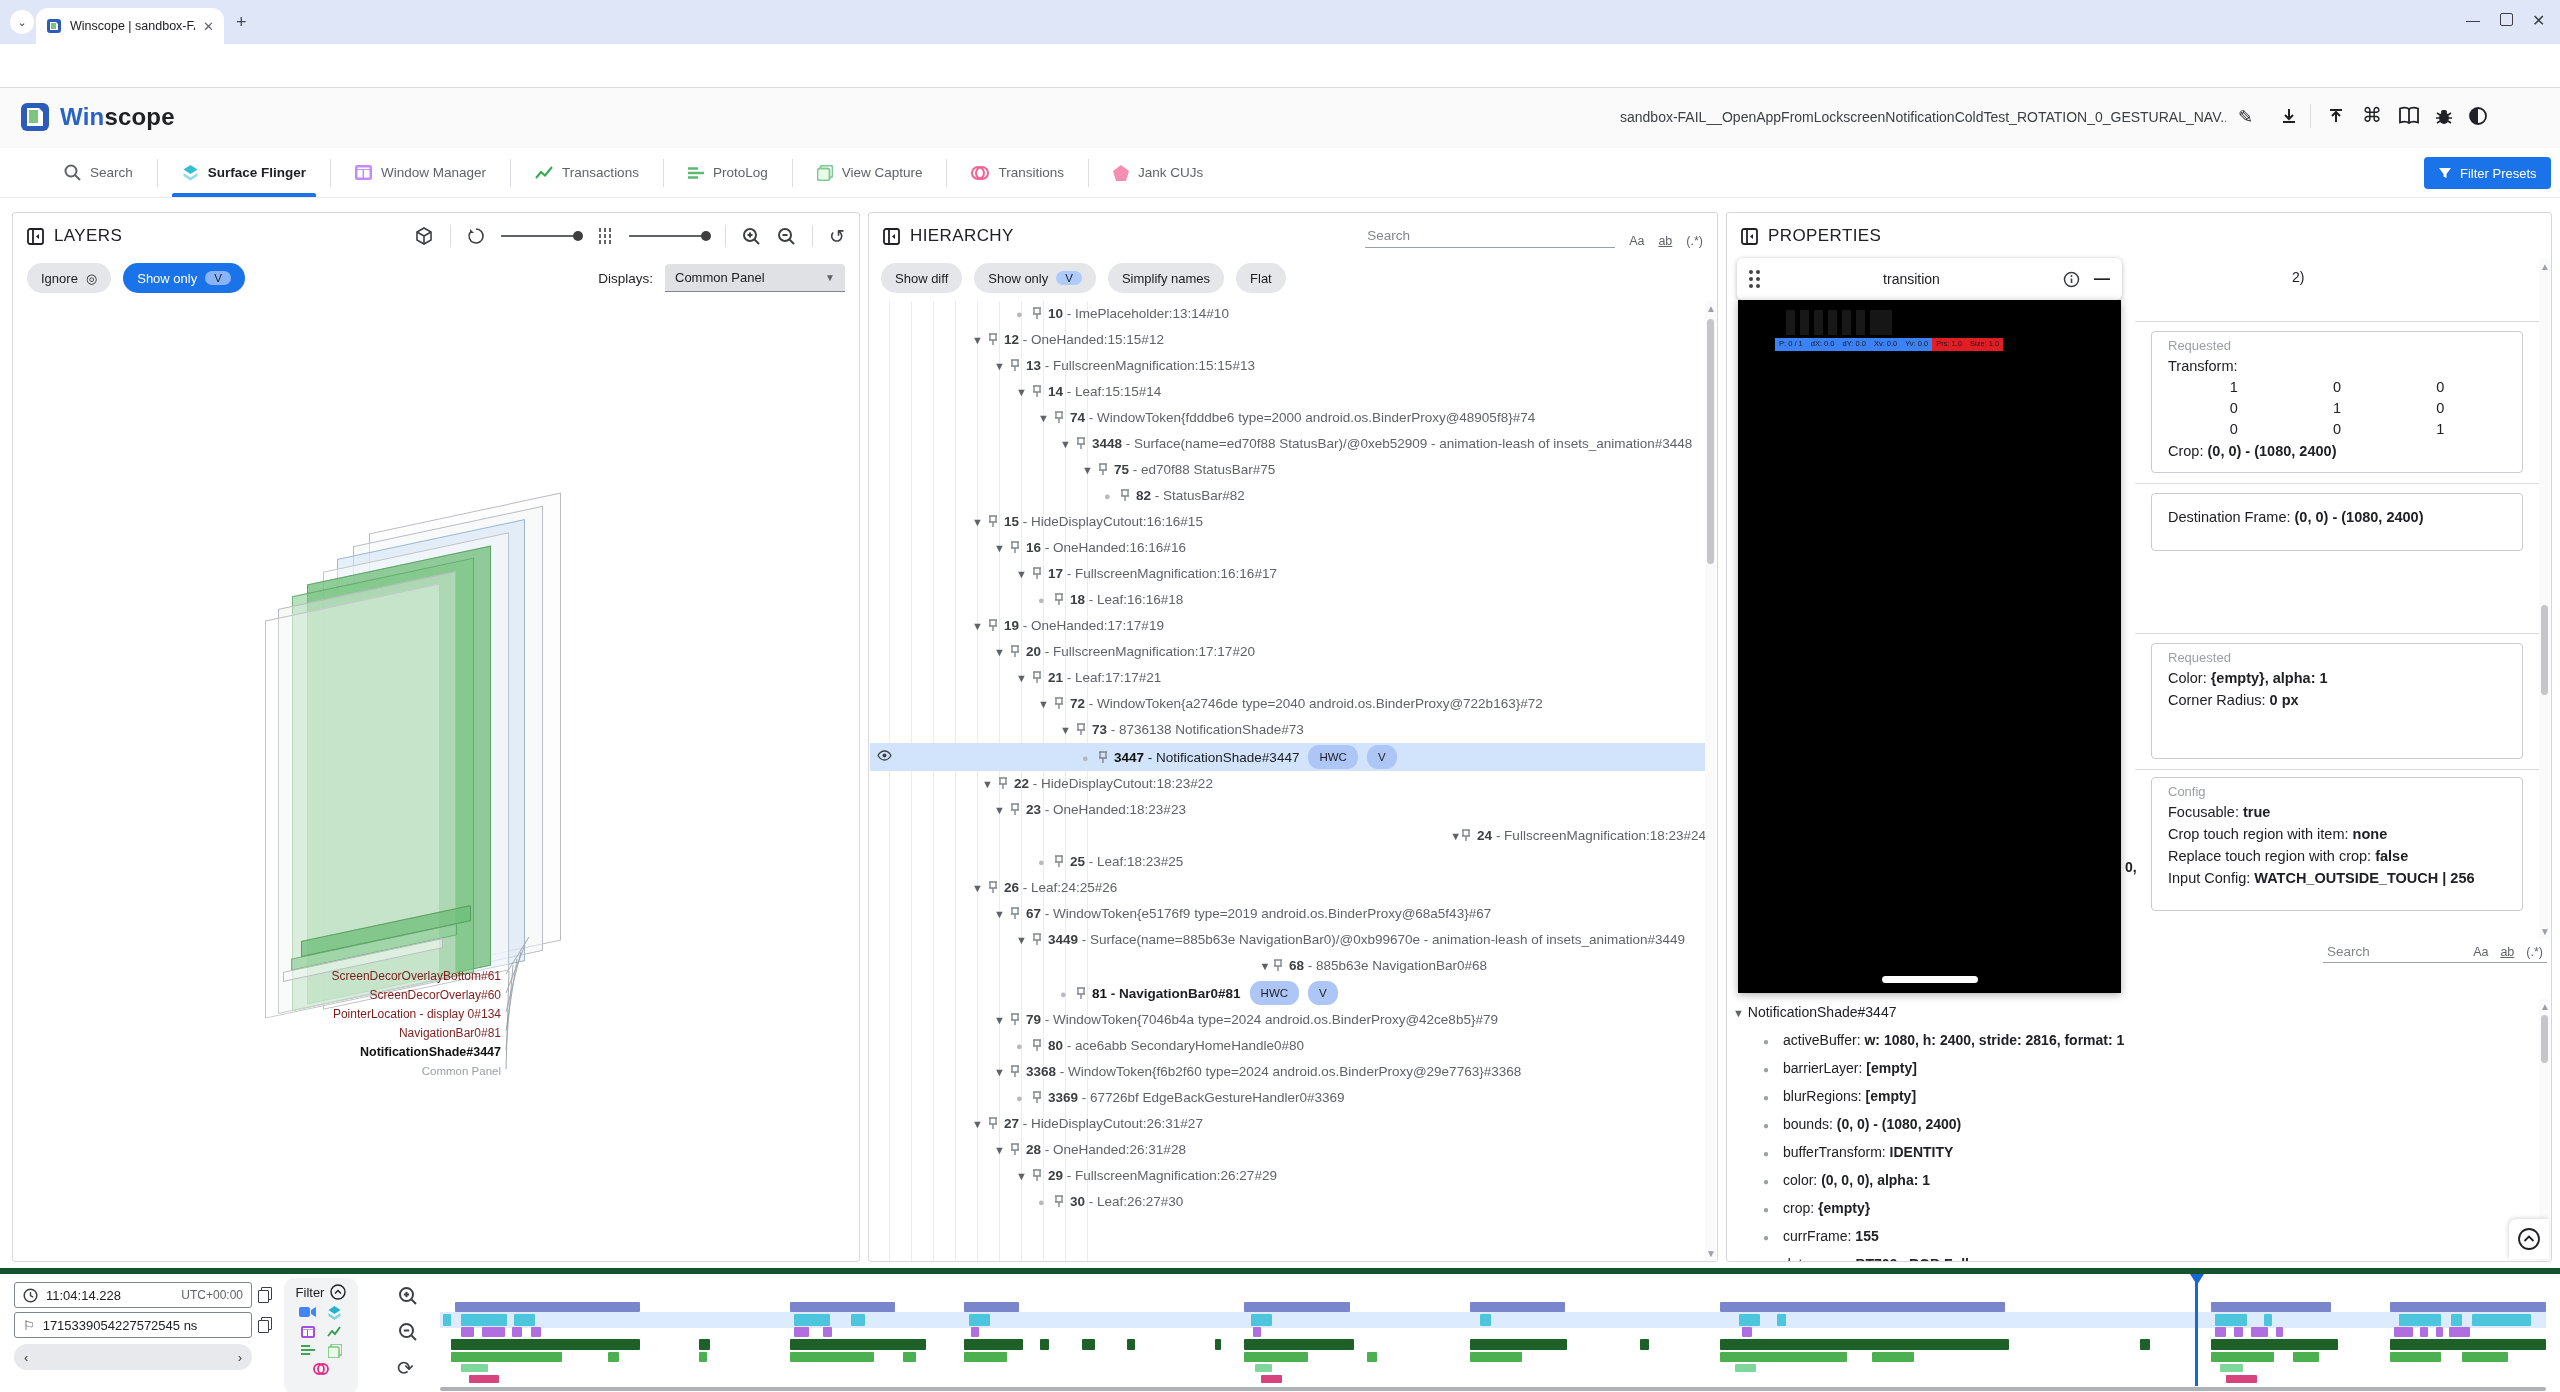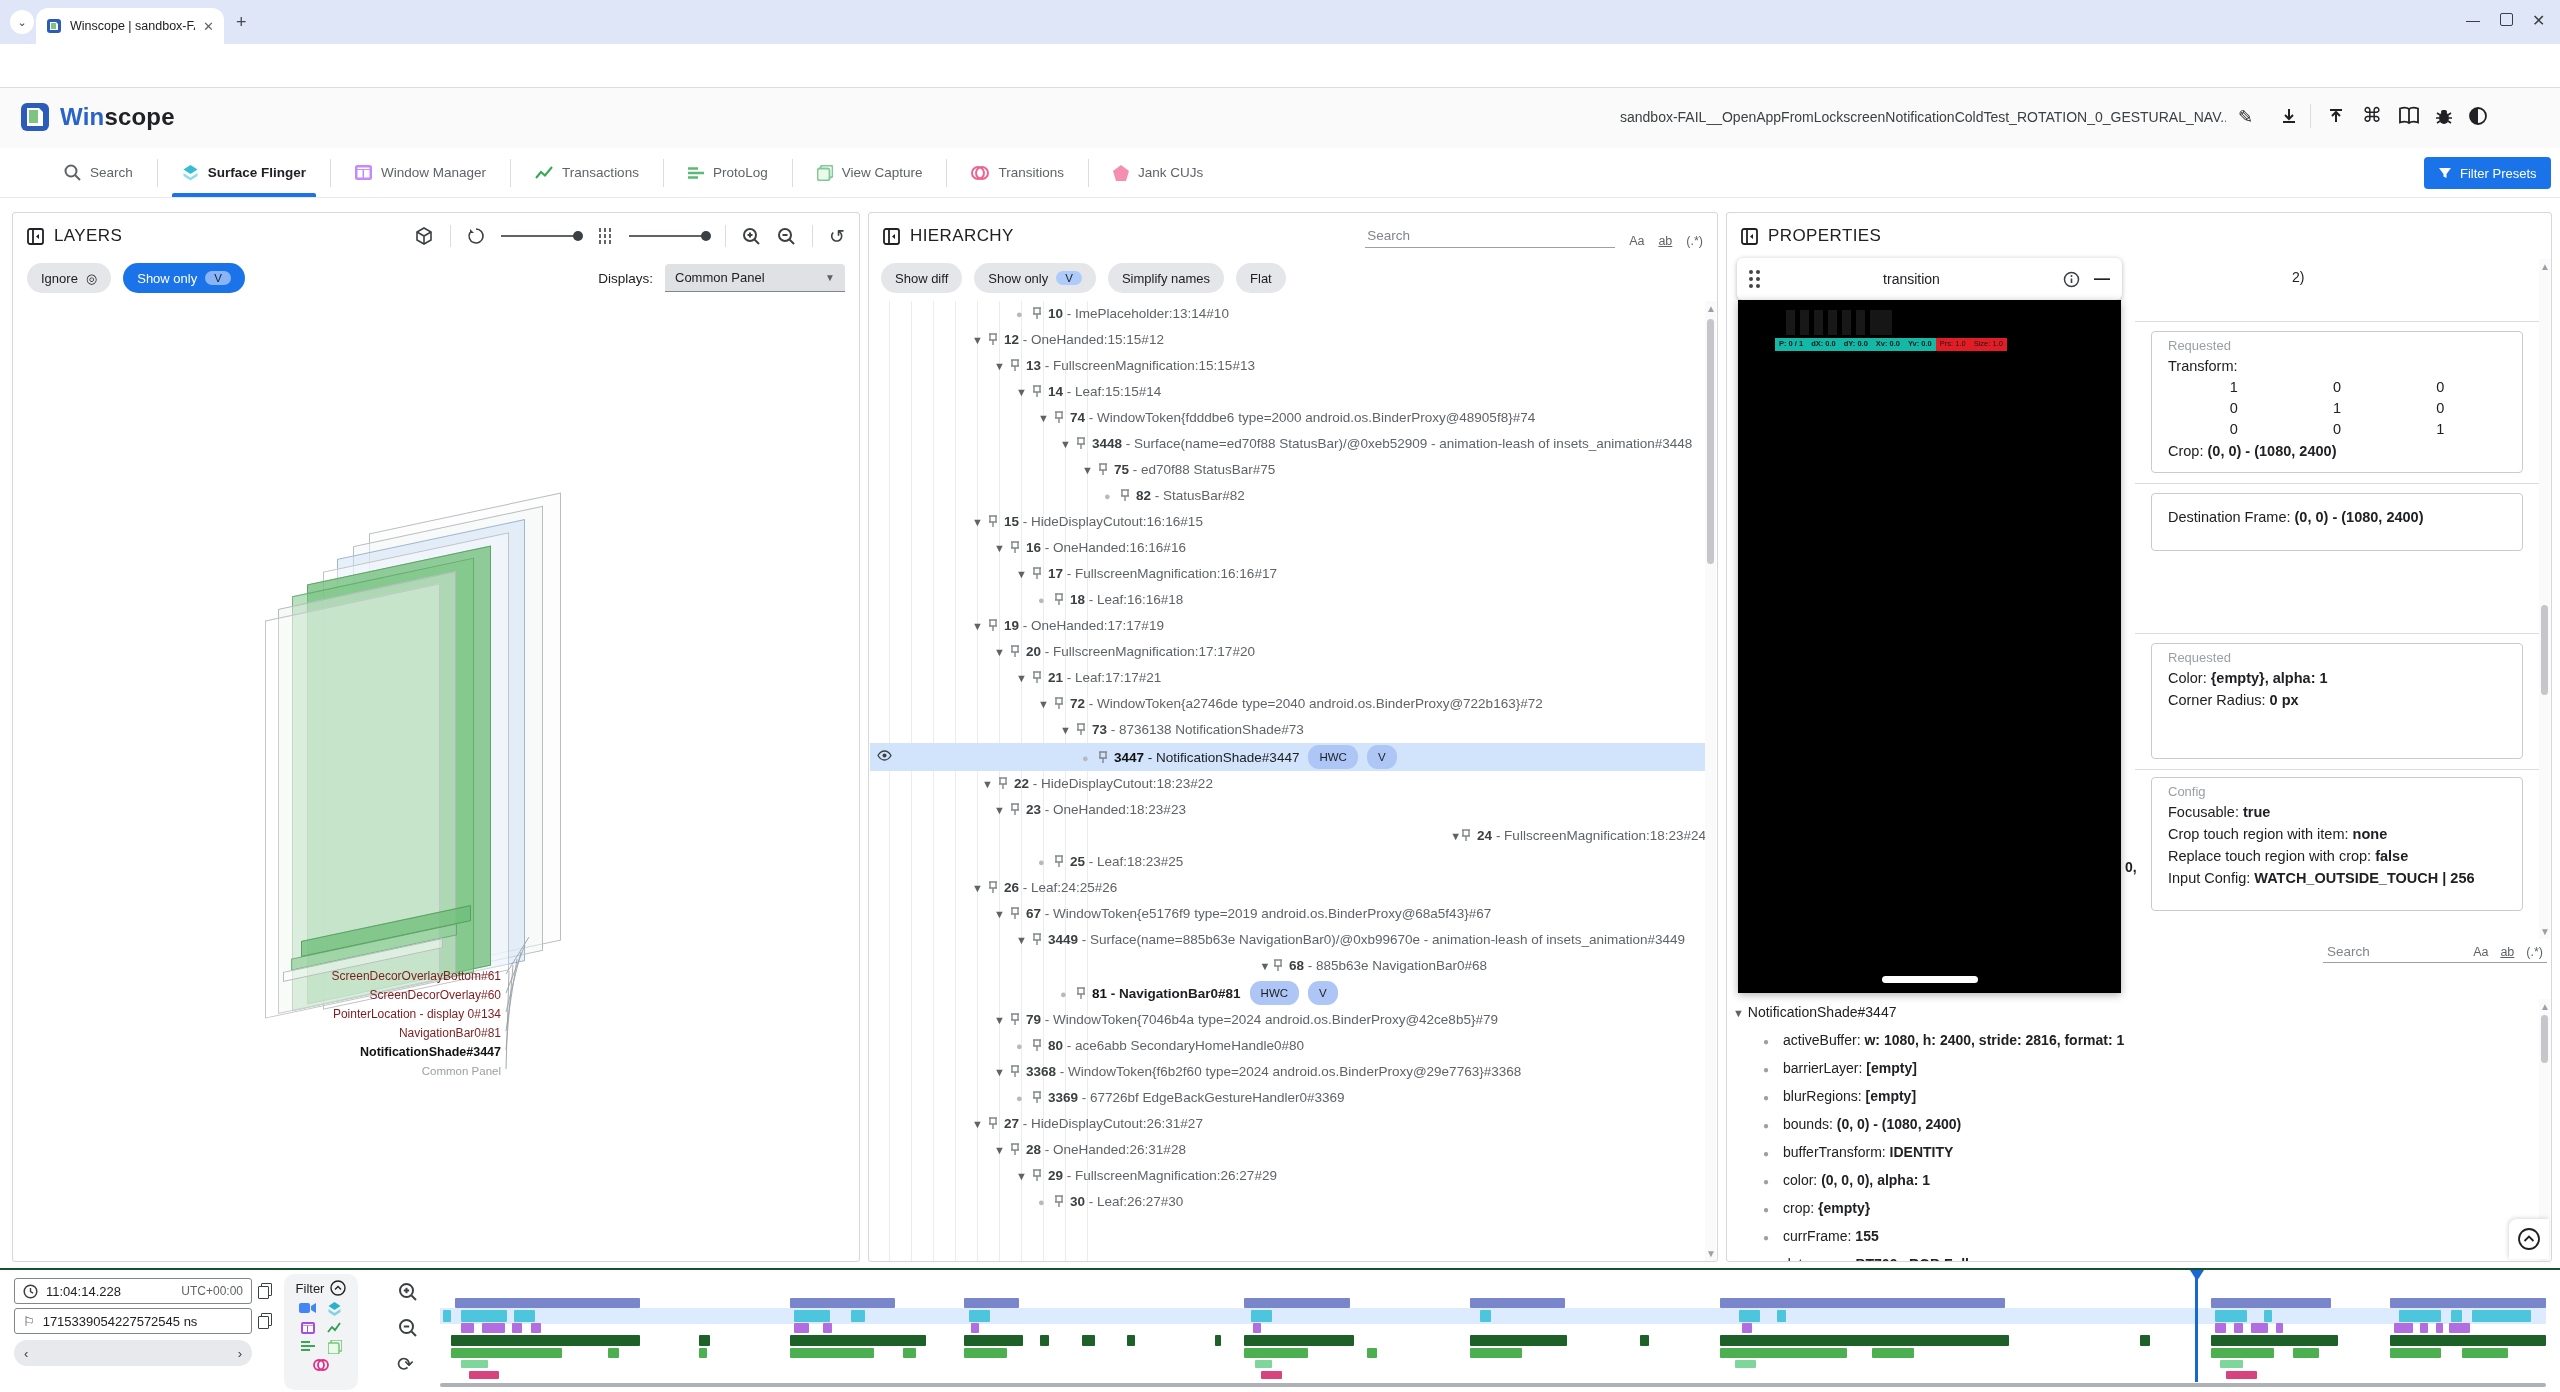--- a/index.html
+++ b/index.html
@@ -69,21 +69,21 @@
   .pline b{font-weight:bold;}
   .hr{position:absolute;height:1px;background:#dadce0;}
   .prow{font-size:14px;color:#202124;line-height:27px;white-space:nowrap;}
   .prow .bu{color:#9aa0a6;font-size:10px;display:inline-block;width:20px;}
   
   #ovhead{left:1737px;top:258px;width:385px;height:42px;background:#fff;border-radius:6px;box-shadow:0 1px 5px rgba(0,0,0,.28);display:flex;align-items:center;padding:0 12px;}
   #ovshot{left:1738px;top:300px;width:383px;height:693px;background:#000;box-shadow:0 2px 8px rgba(0,0,0,.3);}
   .dbgbar{position:absolute;left:37px;top:38px;height:13px;display:flex;}
   .dbgseg{font-size:7.5px;color:#1a1a1a;padding:1px 4px;white-space:nowrap;}
   
-  #timeline{left:0;top:1268px;width:2560px;height:124px;background:#fff;border-top:2px solid #14532d;}
+  #timeline{left:0;top:1268px;width:2560px;height:124px;background:#fff;border-top:6px solid #14532d;}
   .tlinput{position:absolute;left:14px;width:238px;height:26px;border:1px solid #80868b;border-radius:3px;display:flex;align-items:center;padding:0 8px;gap:8px;background:#fff;}
   .tlinput .tval{font-size:13px;color:#202124;font-weight:500;}
   .tlinput .tz{margin-left:auto;font-size:12px;color:#5f6368;}
   .copyic{position:absolute;width:13px;height:15px;}
   .copyic::before,.copyic::after{content:"";position:absolute;border:1.6px solid #3c4043;width:9px;height:11px;border-radius:1px;}
   .copyic::before{left:3px;top:0;}
   .copyic::after{left:0;top:3px;background:#fff;}
   .seg{position:absolute;border-radius:1px;}
   .fltpanel{position:absolute;left:284px;top:4px;width:74px;height:116px;background:#f1f3f4;border-radius:10px;}
   .mag{stroke:#3c4043;fill:none;stroke-width:2;}
@@ -660,21 +660,21 @@
     <div class="abs" style="left:48px;top:10px;display:flex;gap:5px;">
       <i style="width:9px;height:25px;background:#181818;"></i>
         <i style="width:9px;height:25px;background:#181818;"></i>
         <i style="width:9px;height:25px;background:#181818;"></i>
         <i style="width:9px;height:25px;background:#181818;"></i>
         <i style="width:9px;height:25px;background:#181818;"></i>
         <i style="width:9px;height:25px;background:#181818;"></i>
         <i style="width:22px;height:25px;background:#161616;"></i>
     </div>
     <div class="dbgbar">
-      <span id="dbg-gray" style="display:flex;background:#14b8a6;font-weight:bold;">
+      <span id="dbg-gray" style="display:flex;background:#3b82f6;">
           <span class="dbgseg">P: 0 / 1</span>
           <span class="dbgseg">dX: 0.0</span>
           <span class="dbgseg">dY: 0.0</span>
           <span class="dbgseg">Xv: 0.0</span>
           <span class="dbgseg">Yv: 0.0</span>
         </span>
         <span id="dbg-red" style="display:flex;background:#e21d25;">
           <span class="dbgseg">Prs: 1.0</span>
           <span class="dbgseg">Size: 1.0</span>
         </span>

